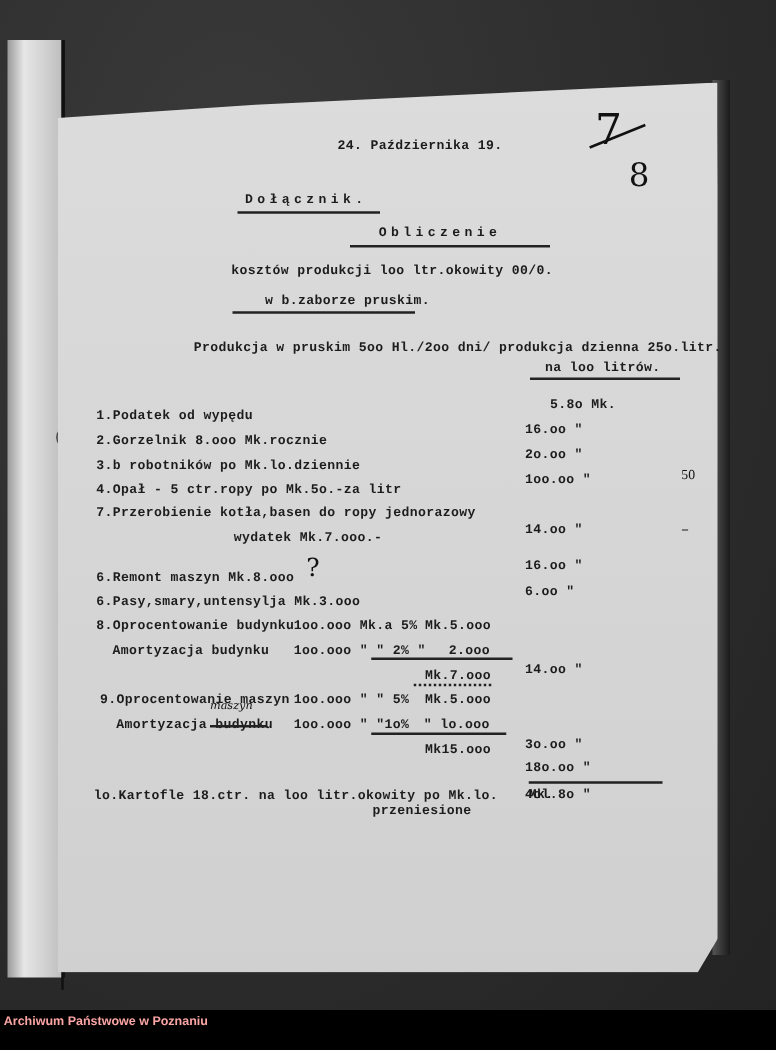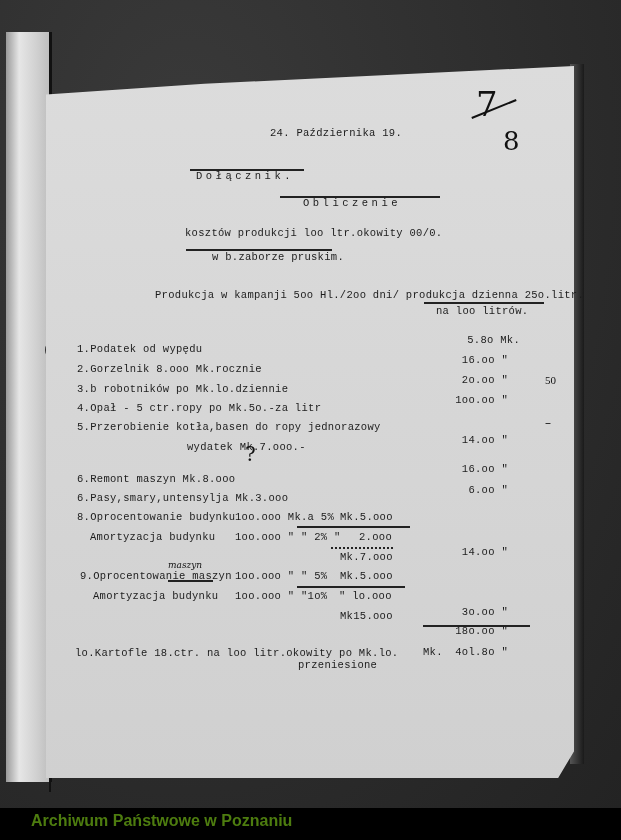--- a/index.html
+++ b/index.html
@@ -23,30 +23,30 @@
   .paper {
     position:absolute; left:46px; top:66px; width:528px; height:712px;
     background:linear-gradient(180deg,#dcdcdc 0%,#d6d6d6 50%,#d0d0d0 100%);
     clip-path: polygon(0% 4%, 30% 2.5%, 100% 0%, 100% 5%, 100.5% 50%, 101% 95%, 97% 100%, 0% 100%);
     color:#1a1a1a;
   }
   .paper-shadow {
     position:absolute; left:570px; top:64px; width:14px; height:700px;
     background:linear-gradient(90deg,#555,#1a1a1a);
   }
-  .t { position:absolute; font-size:10.5px; font-weight:normal; white-space:pre; letter-spacing:0.3px; color:#1c1c1c;margin-top:16px; }
+  .t { position:absolute; font-size:10.5px; font-weight:bold; white-space:pre; letter-spacing:0.3px; color:#1c1c1c; }
   .spaced { letter-spacing:3.5px; }
   .rule { position:absolute; height:2px; background:#222; }
   .dots { position:absolute; border-top:2px dotted #222; height:0; }
   .hand { position:absolute; font-family:"DejaVu Serif", serif; color:#111; font-weight:normal; }
   .footer {
-    position:absolute; left:3px; top:812px; color:#4d7c0f;
-    font-family:"Liberation Sans", sans-serif; font-size:16px; font-weight:bold;margin-left:28px;
+    position:absolute; left:3px; top:812px; color:#fca5a5;
+    font-family:"Liberation Sans", sans-serif; font-size:10px; font-weight:bold;
   }
-  .col-right { text-align:right; }
+  .col-right { text-align:left; }
 </style>
 </head>
 <body>
 
 <div class="scan"></div>
 <div class="binder"></div>
 <div class="binder-line"></div>
 <div class="hole" style="left:45px;top:342px;"></div>
 <div class="hole" style="left:47px;top:520px;"></div>
 <div class="paper-shadow"></div>
@@ -61,38 +61,38 @@
 <div class="t spaced" style="left:196px;top:154px;">Dołącznik.</div>
 <div class="rule" style="left:190px;top:169px;width:114px;"></div>
 
 <div class="t spaced" style="left:303px;top:181px;">Obliczenie</div>
 <div class="rule" style="left:280px;top:196px;width:160px;"></div>
 
 <div class="t" style="left:185px;top:211px;text-align:right;">kosztów produkcji loo ltr.okowity 00/0.</div>
 <div class="t" style="left:212px;top:235px;">w b.zaborze pruskim.</div>
 <div class="rule" style="left:186px;top:249px;width:146px;"></div>
 
-<div class="t" style="left:155px;top:273px;">Produkcja w kampanji 5oo Hl./2oo dni/ produkcja dzienna 25o.litr.</div>
+<div class="t" style="left:155px;top:273px;">Produkcja w pruskim 5oo Hl./2oo dni/ produkcja dzienna 25o.litr.</div>
 <div class="t" style="left:436px;top:289px;">na loo litrów.</div>
 <div class="rule" style="left:424px;top:302px;width:120px;"></div>
 
 <div class="t" style="left:77px;top:327px;">1.Podatek od wypędu</div>
 <div class="t col-right" style="left:440px;top:318px;width:80px;">5.8o Mk.</div>
 
 <div class="t" style="left:77px;top:347px;">2.Gorzelnik 8.ooo Mk.rocznie</div>
 <div class="t col-right" style="left:420px;top:338px;width:88px;">16.oo "</div>
 
 <div class="t" style="left:77px;top:367px;">3.b robotników po Mk.lo.dziennie</div>
 <div class="t col-right" style="left:420px;top:358px;width:88px;">2o.oo "</div>
 
 <div class="t" style="left:77px;top:386px;">4.Opał - 5 ctr.ropy po Mk.5o.-za litr</div>
 <div class="t col-right" style="left:420px;top:378px;width:88px;">1oo.oo "</div>
 <div class="hand" style="left:545px;top:374px;font-size:11px;font-family:Liberation Serif, serif;">50</div>
 
-<div class="t" style="left:77px;top:405px;">5.Przerobienie kotła,basen do ropy jednorazowy</div>
+<div class="t" style="left:77px;top:405px;">7.Przerobienie kotła,basen do ropy jednorazowy</div>
 <div class="t" style="left:187px;top:425px;">wydatek Mk.7.ooo.-</div>
 <div class="t col-right" style="left:420px;top:418px;width:88px;">14.oo "</div>
 <div class="hand" style="left:545px;top:416px;font-size:12px;">–</div>
 
 <div class="t" style="left:77px;top:457px;">6.Remont maszyn Mk.8.ooo</div>
 <div class="hand" style="left:245px;top:442px;font-size:20px;">?</div>
 <div class="t col-right" style="left:420px;top:447px;width:88px;">16.oo "</div>
 
 <div class="t" style="left:77px;top:476px;">6.Pasy,smary,untensylja Mk.3.ooo</div>
 <div class="t col-right" style="left:420px;top:468px;width:88px;">6.oo "</div>

